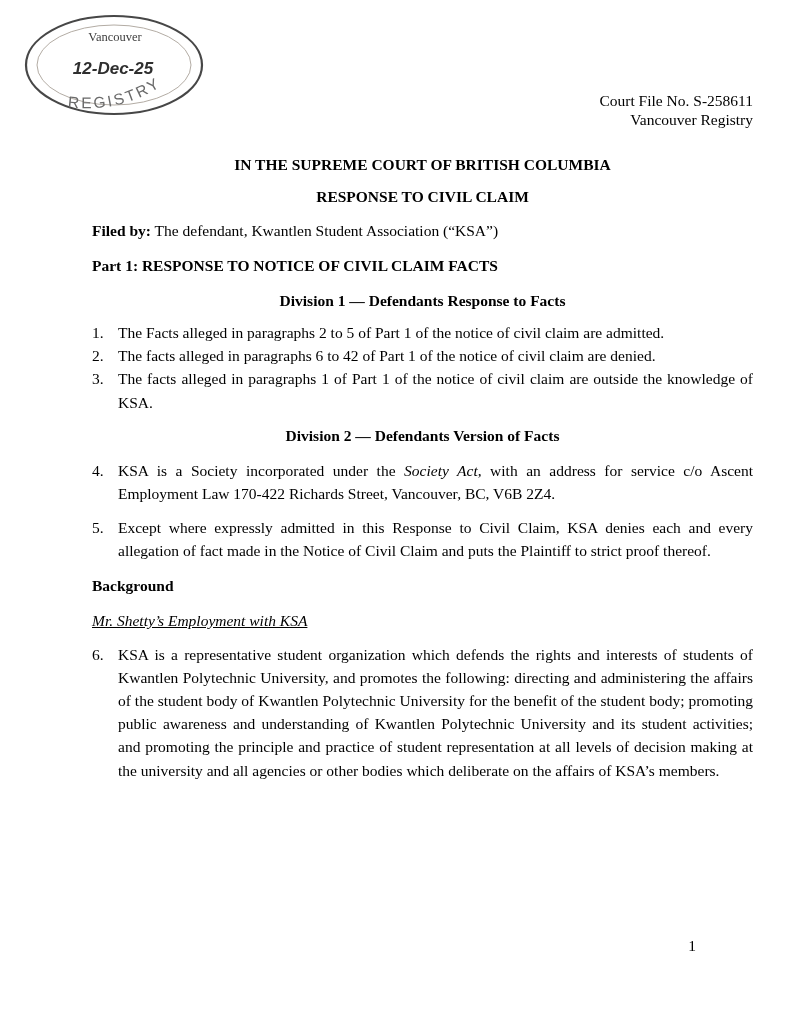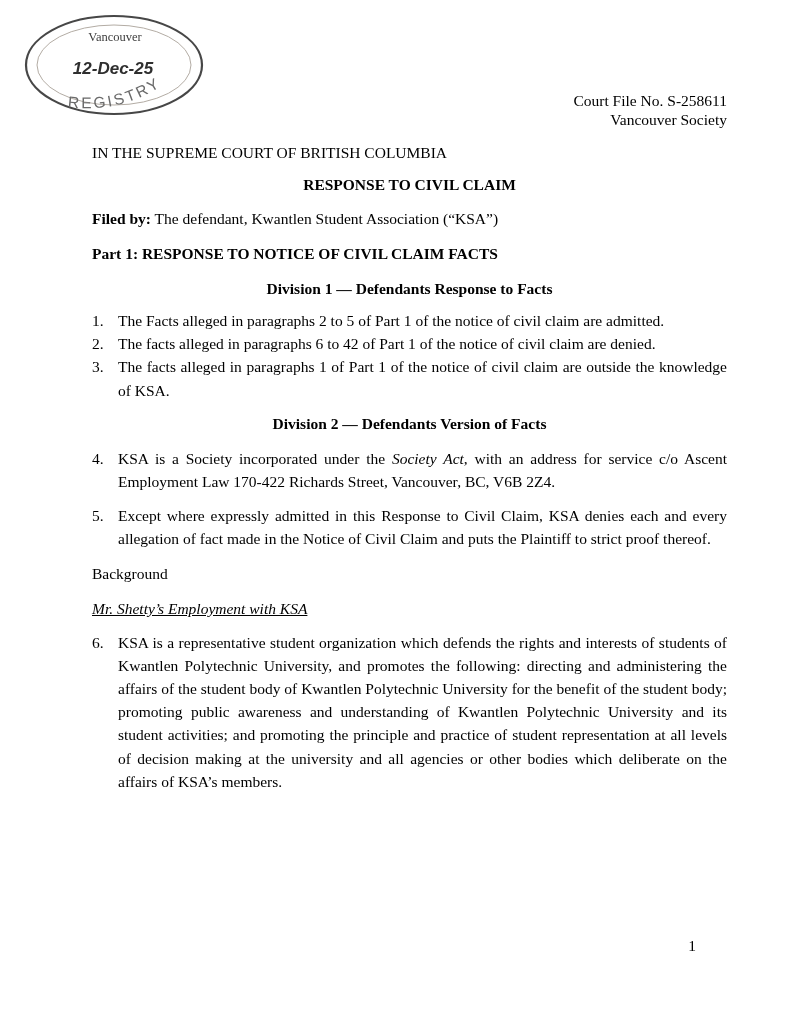--- a/index.html
+++ b/index.html
@@ -5,44 +5,44 @@
   * { margin: 0; padding: 0; box-sizing: border-box; }
   html, body { width: 791px; height: 1024px; }
   body {
     position: relative;
     background: #ffffff;
     color: #000000;
     font-family: "Liberation Serif", "DejaVu Serif", serif;
     font-size: 15.5px;
     overflow: hidden;
   }
-  .page { position: absolute; inset: 0; padding: 91px 64px 0 92px; }
+  .page { position: absolute; inset: 0; padding: 91px 38px 0 92px; }
 
   .hdr-right { text-align: right; line-height: 19px; }
   .center { text-align: center; }
   .right { text-align: right; }
   .b { font-weight: bold; }
 
-  .court-title { margin-top: 14px; line-height: 19px; font-weight: normal; }
+  .court-title { margin-top: 26px; line-height: 19px; text-align: center; font-weight: bold; }
   .party-block { margin-top: 13px; line-height: 18.2px; }
   .doc-title   { margin-top: 13px; line-height: 19px; text-align: center; font-weight: bold; }
   .filed-by    { margin-top: 15px; line-height: 19px; }
   .part1       { margin-top: 16px; line-height: 19px; font-weight: bold; }
   .division    { margin-top: 16px; line-height: 19px; text-align: center; font-weight: bold; }
   .division2   { margin-top: 12px; }
 
   .list { margin-top: 11px; }
   .item { display: flex; line-height: 23.2px; text-align: justify; }
   .item .num { flex: none; width: 26px; }
   .item .txt { flex: 1; }
   .item4 { margin-top: 14px; }
   .item5 { margin-top: 11px; }
   .item6 { margin-top: 13px; }
 
-  .background-h { margin-top: 13px; line-height: 19px; font-weight: normal; }
+  .background-h { margin-top: 13px; line-height: 19px; font-weight: bold; }
   .employment-h { margin-top: 16px; line-height: 19px; text-decoration: underline; font-style: italic; }
 
   .pageno { position: absolute; top: 936px; right: 95px; line-height: 19px; }
 
   .stamp { position: absolute; left: 18px; top: 11px; width: 192px; height: 112px; }
   .stamp svg { display: block; }
 </style>
 </head>
 <body>
 
@@ -58,21 +58,21 @@
     <text font-size="15.5" fill="#6a6a6a" font-family="Liberation Sans, sans-serif" letter-spacing="2.5">
       <textPath href="#regArc" startOffset="50%" text-anchor="middle">REGISTRY</textPath>
     </text>
   </svg>
 </div>
 
 <div class="page">
 
   <div class="hdr-right">
     <div>Court File No. S-258611</div>
-    <div>Vancouver Society</div>
+    <div>Vancouver Registry</div>
   </div>
 
   <div class="court-title">IN THE SUPREME COURT OF BRITISH COLUMBIA</div>
 
 
   <div class="doc-title">RESPONSE TO CIVIL CLAIM</div>
 
   <div class="filed-by"><span class="b">Filed by:</span><span> The defendant, Kwantlen Student Association (“KSA”)</span></div>
 
   <div class="part1">Part 1: RESPONSE TO NOTICE OF CIVIL CLAIM FACTS</div>

